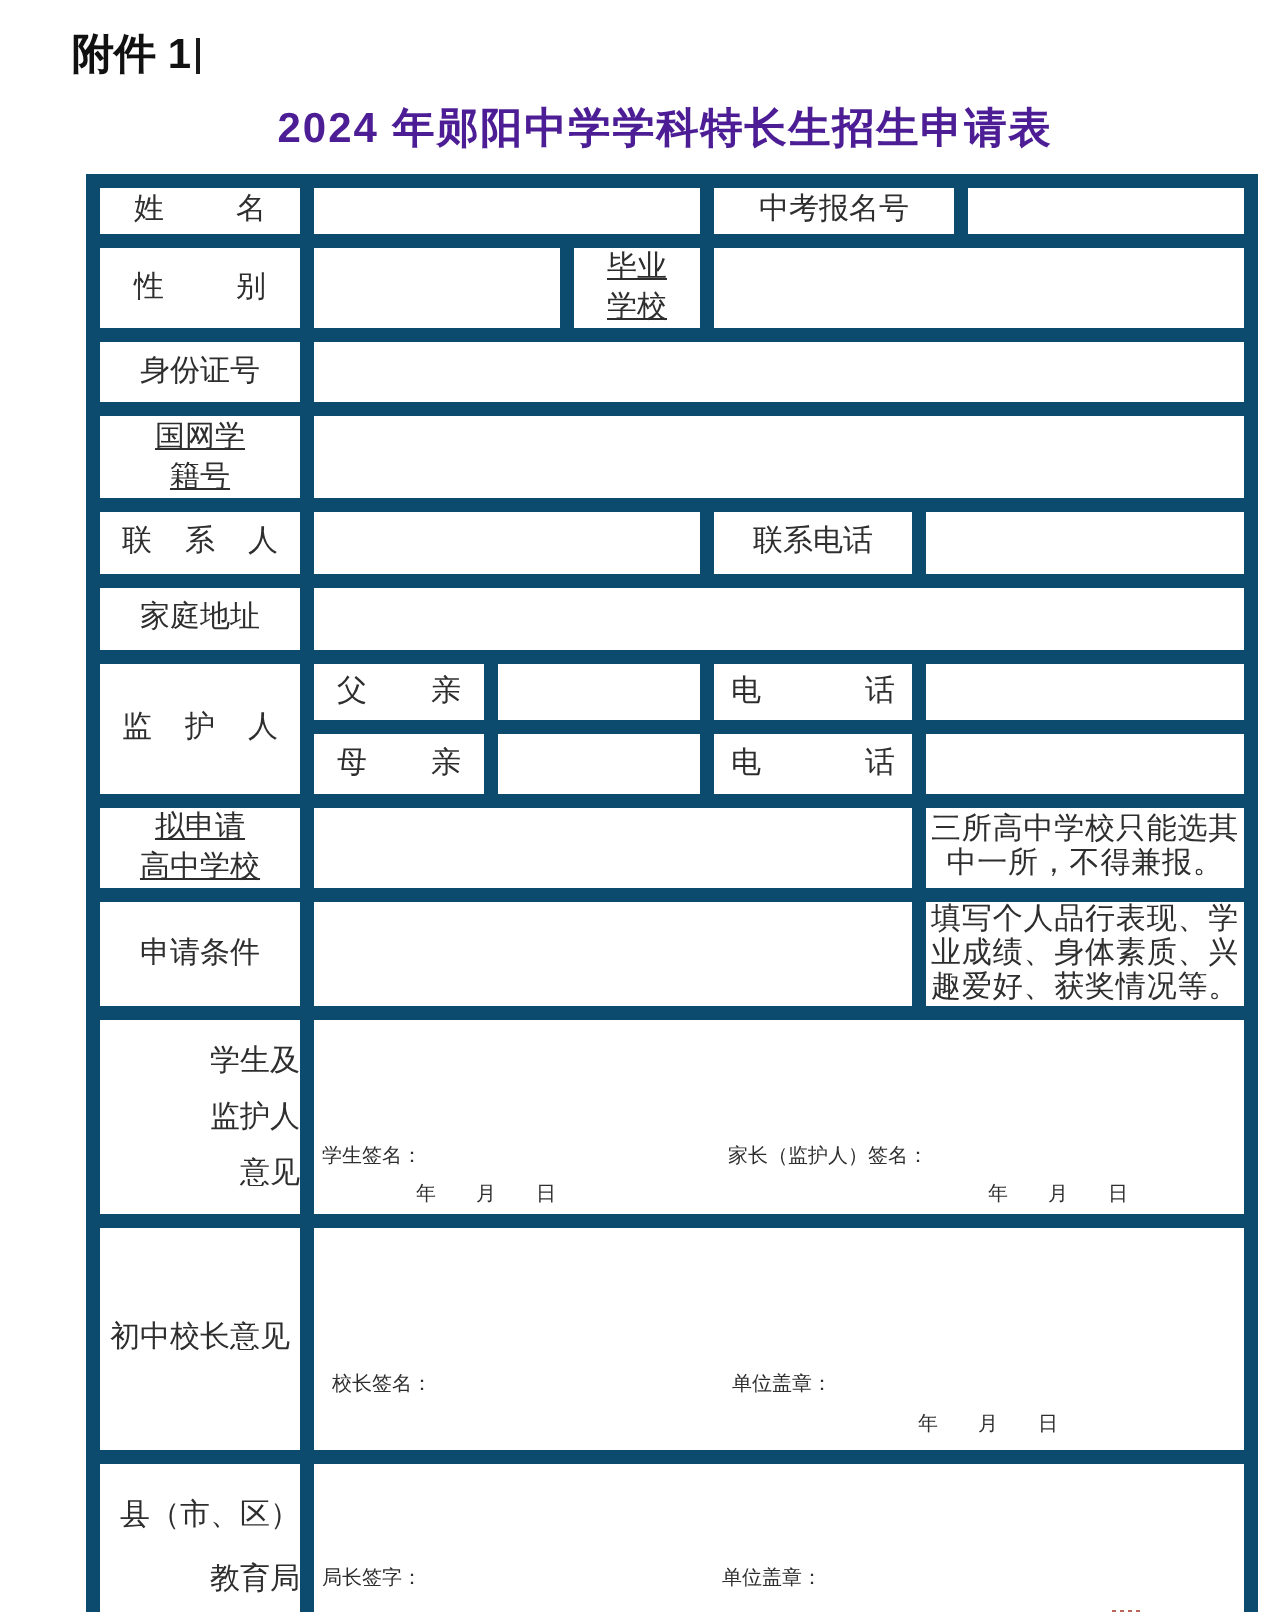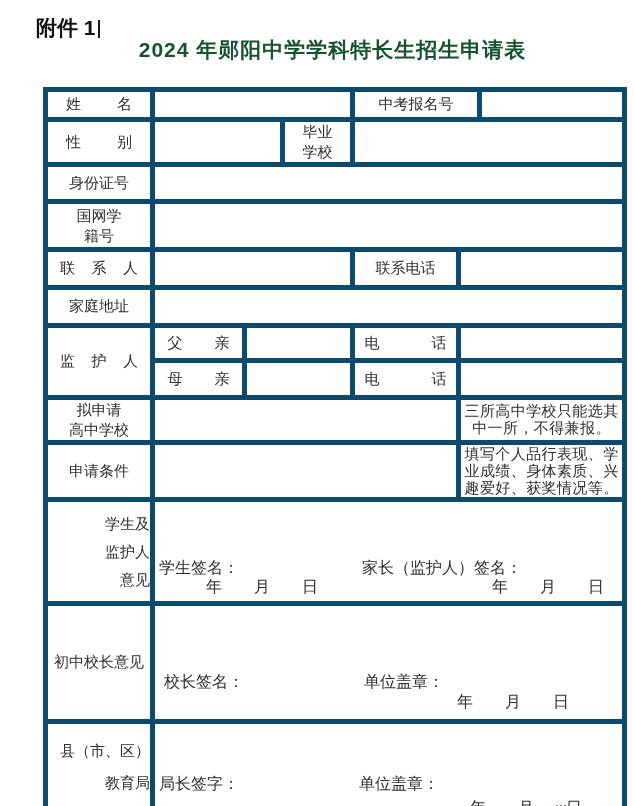--- a/index.html
+++ b/index.html
@@ -11,45 +11,45 @@
   .attachment{
     position:absolute;left:36px;top:17px;
     font-family:"Liberation Sans","DejaVu Sans",sans-serif;
     font-weight:700;font-size:21px;color:#111;line-height:22px;
   }
   .caret{
     display:inline-block;width:2px;height:18px;background:#1a1a1a;
     margin-left:2px;vertical-align:-3px;
   }
   .title{
-    position:absolute;left:43px;top:36px;width:579px;text-align:center;
+    position:absolute;left:43px;top:50px;width:579px;text-align:center;
     font-family:"Liberation Sans","DejaVu Sans",sans-serif;
-    font-weight:700;font-size:21px;color:#14532d;letter-spacing:1px;white-space:nowrap;
+    font-weight:700;font-size:21px;color:#4c1d95;letter-spacing:1px;white-space:nowrap;
   }
   table.form{
     position:absolute;left:43px;top:87px;
     border-collapse:collapse;table-layout:fixed;width:579px;
   }
   table.form td{
-    border:5px solid #0c4a6e;padding:0;font-size:15px;color:#2e2e2e;
+    border:7px solid #0c4a6e;padding:0;font-size:15px;color:#2e2e2e;
     text-align:center;vertical-align:middle;overflow:hidden;
   }
   .lblcell{line-height:19px;}
   .jspan{
     display:inline-block;text-align:justify;text-align-last:justify;white-space:nowrap;
   }
   .w66{width:66px;} .w78{width:78px;} .w62{width:62px;} .w82{width:82px;}
-  .twoLine div{line-height:20px;}
+  .twoLine div{line-height:20px;text-decoration:underline;}
   .notecell{
     text-align:left;vertical-align:top;padding:3px 3px 0 4px;
     font-size:15px;line-height:17px;letter-spacing:0.4px;color:#333;
   }
   .notecell.tall{line-height:17px;padding-top:1px;margin-top:12px;}
   .sigcell{position:relative;text-align:left;}
-  .sigcell span{position:absolute;white-space:pre;font-size:16px;color:#2e2e2e;}
+  .sigcell span{position:absolute;white-space:pre;font-size:10px;color:#2e2e2e;}
   .stackLabel div{text-align:right;font-family:Liberation Serif, serif;}
   .lbl10 div{line-height:28px;}
   .lbl12{vertical-align:top;}
   .lbl12 div{line-height:32px;}
   .lbl12 div:first-child{padding-top:10px;}
   .red-mark{
     position:absolute;left:556px;top:801px;width:14px;height:4px;
     border-bottom:2px dotted #bb6655;
   }
 </style>

